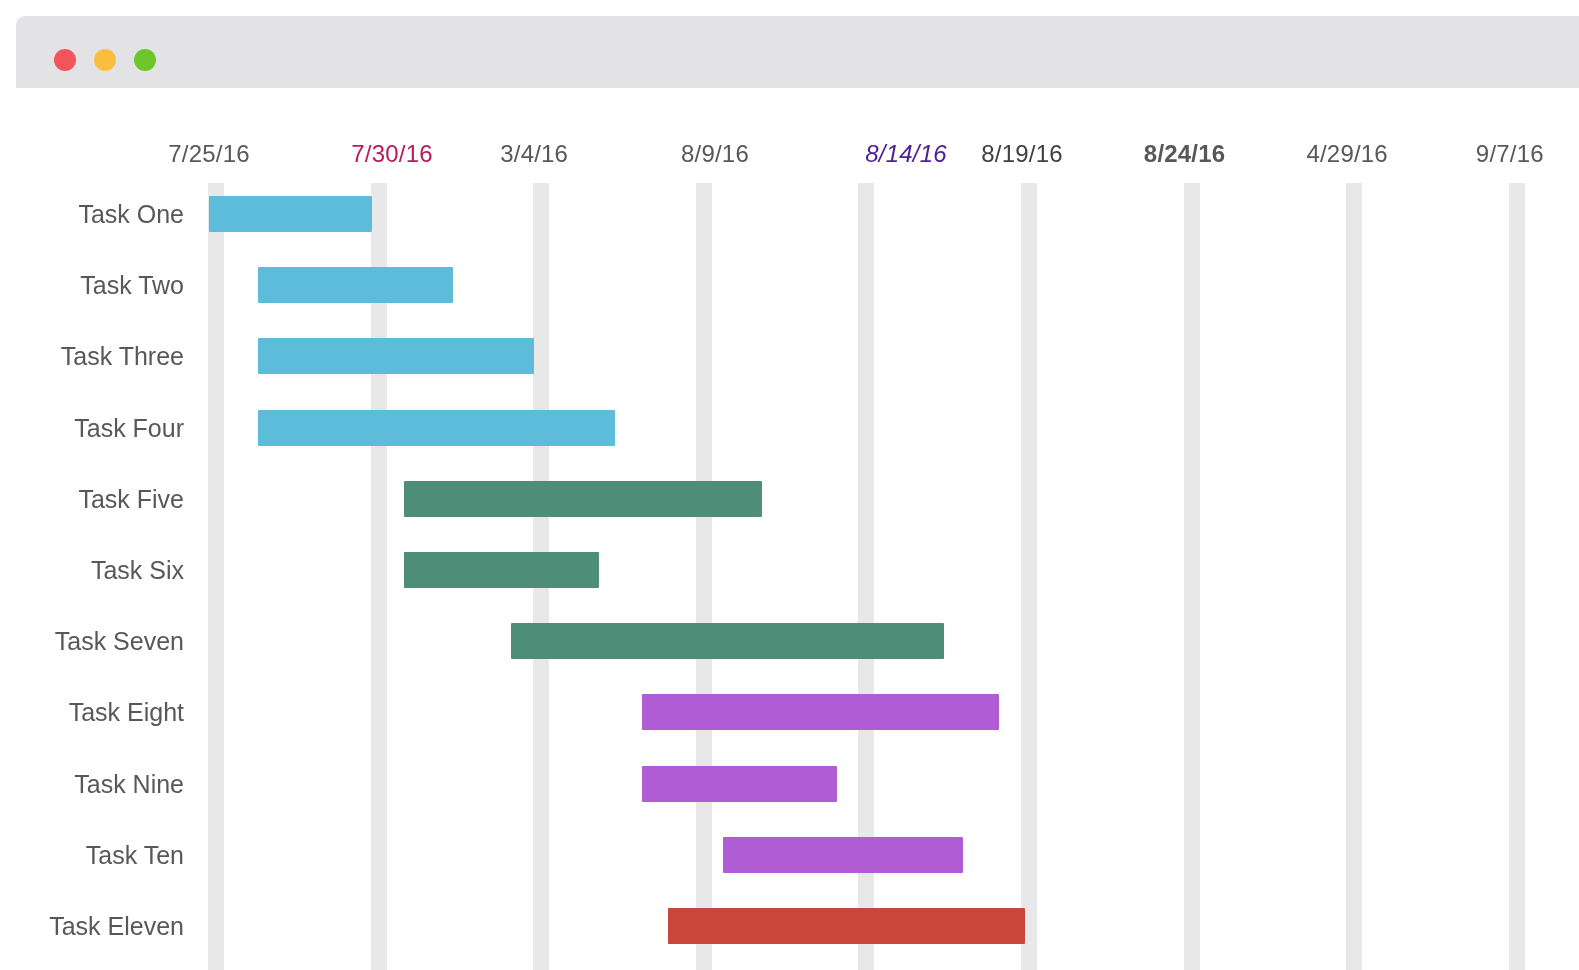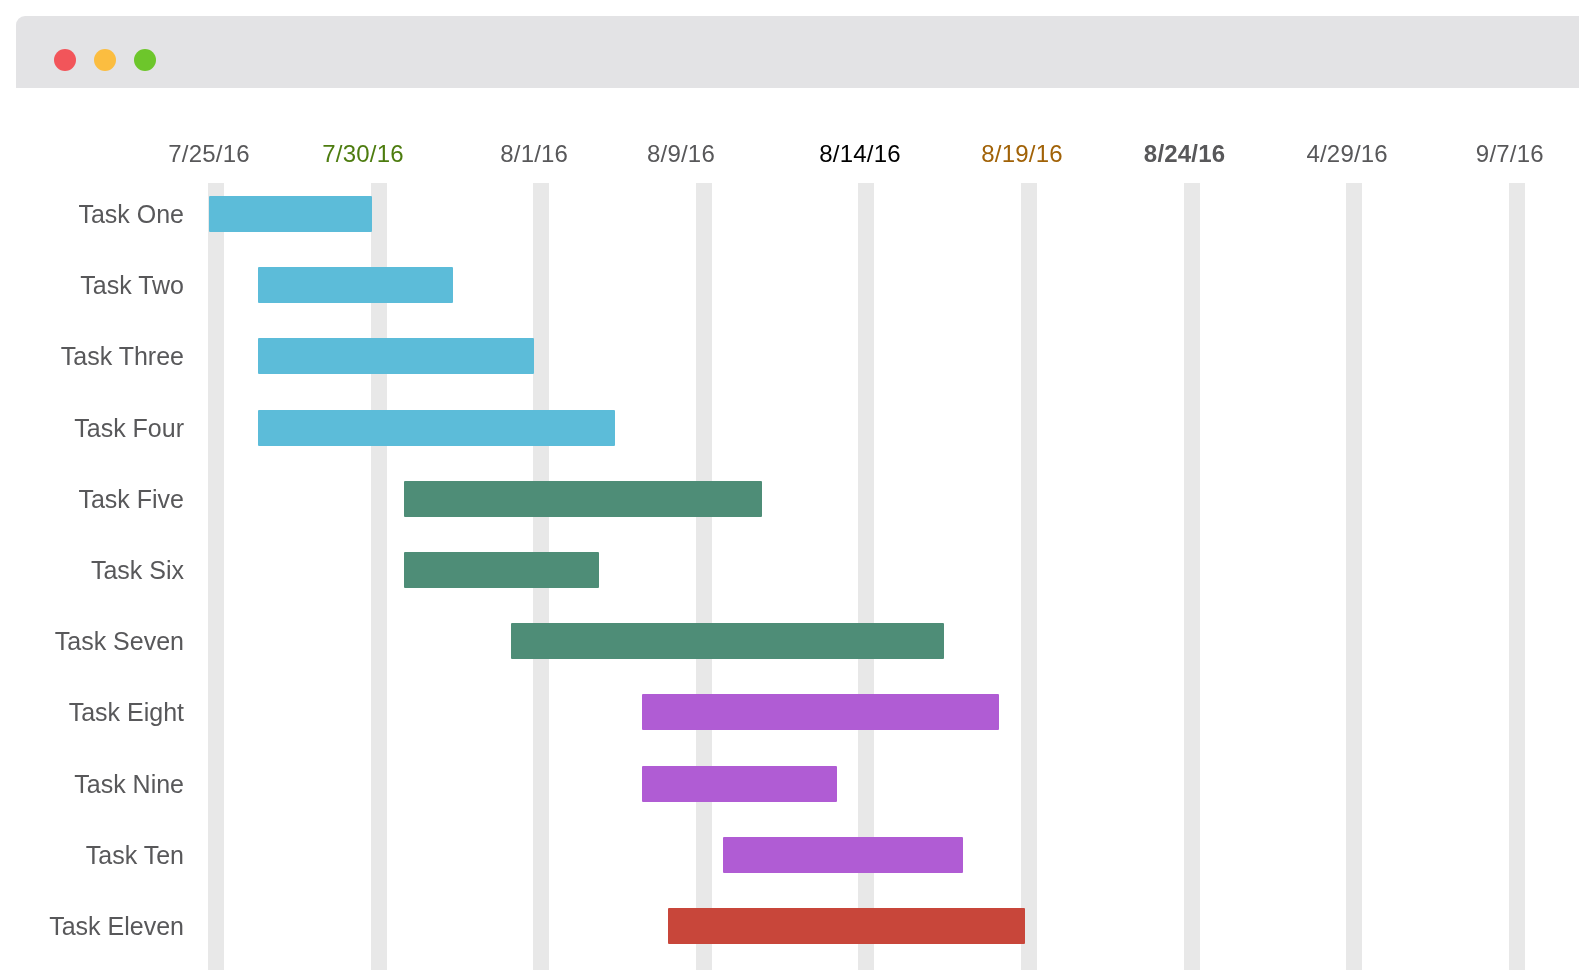--- a/index.html
+++ b/index.html
@@ -112,25 +112,25 @@
         <div class="gridline" style="left: 517.2px; background: rgb(232, 232, 232);"></div>
         <div class="gridline" style="left: 679.8px; background: rgb(232, 232, 232);"></div>
         <div class="gridline" style="left: 842.4px; background: rgb(232, 232, 232);"></div>
         <div class="gridline" style="left: 1005px; background: rgb(232, 232, 232);"></div>
         <div class="gridline" style="left: 1167.6px; background: rgb(232, 232, 232);"></div>
         <div class="gridline" style="left: 1330.2px; background: rgb(232, 232, 232);"></div>
         <div class="gridline" style="left: 1492.8px; background: rgb(232, 232, 232);"></div>
       </div>
     <div id="xticks">
         <div class="xtick" style="left: 193px; color: rgb(88, 88, 90);">7/25/16</div>
-        <div class="xtick" style="left: 347px; color: #4d7c0f;">7/30/16</div>
-        <div class="xtick" style="left: 518.2px; color: rgb(88, 88, 90);">8/1/16</div>
-        <div class="xtick" style="left: 665px; color: rgb(88, 88, 90);">8/9/16</div>
-        <div class="xtick" style="left: 844px; color: #000000;">8/14/16</div>
-        <div class="xtick" style="left: 1006px; color: #a16207;">8/19/16</div>
+        <div class="xtick" style="left: 376px; color: #be185d;">7/30/16</div>
+        <div class="xtick" style="left: 518.2px; color: rgb(88, 88, 90);">3/4/16</div>
+        <div class="xtick" style="left: 699px; color: rgb(88, 88, 90);">8/9/16</div>
+        <div class="xtick" style="left: 890px; color: #4c1d95; font-style: italic;">8/14/16</div>
+        <div class="xtick" style="left: 1006px; color: #404040;">8/19/16</div>
         <div class="xtick" style="left: 1168.6px; color: rgb(88, 88, 90); font-weight: bold;">8/24/16</div>
         <div class="xtick" style="left: 1331.2px; color: rgb(88, 88, 90);">4/29/16</div>
         <div class="xtick" style="left: 1493.8px; color: rgb(88, 88, 90);">9/7/16</div>
       </div>
     <div id="ylabels">
         <div class="ylabel" style="top: 126px; color: rgb(88, 88, 90);">Task One</div>
         <div class="ylabel" style="top: 197.2px; color: rgb(88, 88, 90);">Task Two</div>
         <div class="ylabel" style="top: 268.4px; color: rgb(88, 88, 90);">Task Three</div>
         <div class="ylabel" style="top: 339.6px; color: rgb(88, 88, 90);">Task Four</div>
         <div class="ylabel" style="top: 410.8px; color: rgb(88, 88, 90);">Task Five</div>

